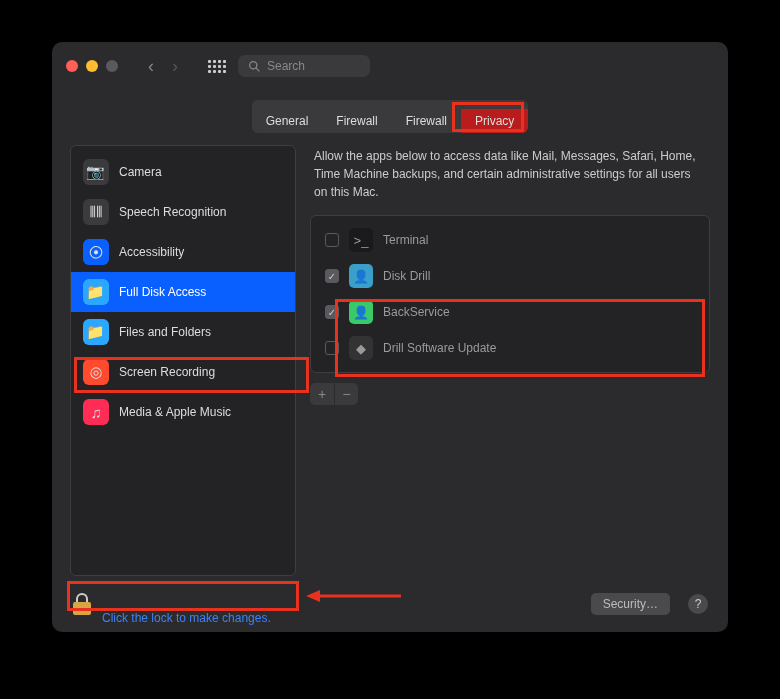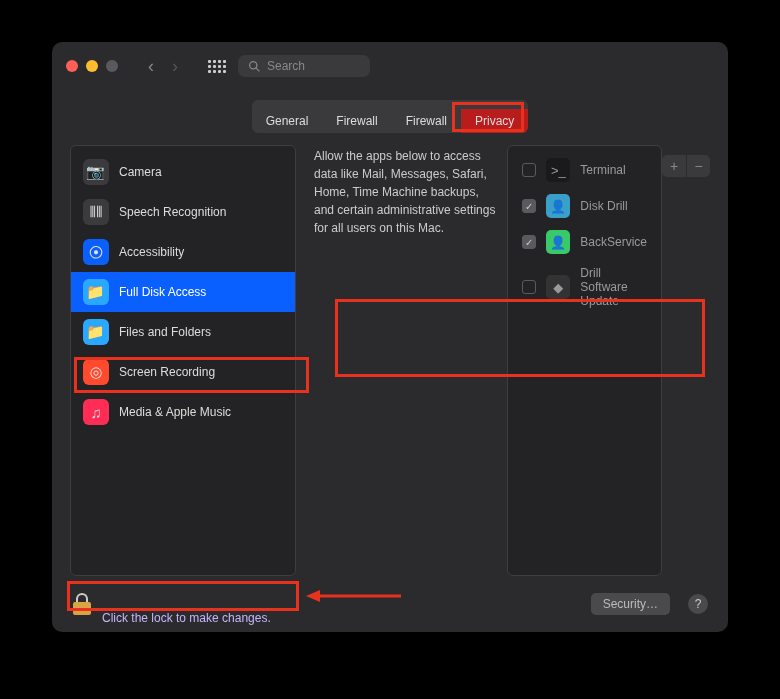--- a/index.html
+++ b/index.html
@@ -37,37 +37,37 @@
   .search span{color:#888;font-size:12px;}
   .tabs-row { display:flex;justify-content:center;padding:10px 0 12px;}
   .tabs { display:flex;background:#3a3a3c;border-radius:6px;overflow:hidden;}
   .tab { padding:5px 14px;color:#ddd;font-size:12px;cursor:default;margin-top:9px;}
   .tab.active { background:#b91c1c;}
   .content { flex:1; padding:0 18px 0 18px; display:flex; gap:14px;}
   .sidebar { width:226px; background:#232325;border:1px solid #3e3e40;border-radius:6px;padding:6px 0;overflow:hidden;}
   .sb-item { display:flex;align-items:center;gap:10px;padding:7px 12px;color:#ddd;font-size:12px;}
   .sb-item.selected { background:#0a60ff;color:#fff;}
   .sb-icon { width:26px;height:26px;border-radius:6px;display:flex;align-items:center;justify-content:center;font-size:15px;flex-shrink:0;}
-  .main { flex:1;display:flex;flex-direction:row;}
+  .main { flex:1;display:flex;flex-direction:column;}
   .desc { color:#ccc;font-size:12px;line-height:1.5;padding:2px 8px 14px 4px;}
   .app-list { background:#232325;border:1px solid #3e3e40;border-radius:6px;padding:6px 0;}
   .app-row { display:flex;align-items:center;gap:10px;padding:6px 14px;color:#9a9a9c;font-size:12px;}
   .chk { width:14px;height:14px;border:1px solid #5a5a5e;border-radius:3px;display:flex;align-items:center;justify-content:center;flex-shrink:0;}
   .chk.on{background:#5a5a5e;}
   .chk.on::after{content:"✓";color:#ccc;font-size:10px;}
   .app-icon{width:24px;height:24px;border-radius:5px;display:flex;align-items:center;justify-content:center;font-size:13px;flex-shrink:0;}
   .pm-row{display:flex;gap:0;margin-top:10px;}
   .pm{width:24px;height:22px;background:#3a3a3c;color:#888;display:flex;align-items:center;justify-content:center;font-size:14px;}
   .pm:first-child{border-radius:5px 0 0 5px;}
   .pm:last-child{border-radius:0 5px 5px 0;border-left:1px solid #2b2b2d;}
   .footer { height:56px;display:flex;align-items:center;padding:0 20px;gap:10px;}
   .lock-icon{width:20px;height:22px;position:relative;}
   .lock-body{width:18px;height:13px;background:#d9a441;border-radius:2px;position:absolute;bottom:0;left:1px;}
   .lock-sh{width:12px;height:10px;border:2px solid #ccc;border-bottom:none;border-radius:6px 6px 0 0;position:absolute;top:0;left:4px;}
-  .lock-text{color:#c4b5fd;font-size:12px;flex:1;margin-top:28px;}
+  .lock-text{color:#3b82f6;font-size:12px;flex:1;margin-top:28px;}
   .adv-btn{background:#4a4a4c;color:#bbb;font-size:12px;padding:4px 12px;border-radius:5px;border:none;}
   .help{width:20px;height:20px;border-radius:50%;background:#4a4a4c;color:#ccc;display:flex;align-items:center;justify-content:center;font-size:12px;margin-left:8px;}
   .hl{position:absolute;border:3px solid #e8321e;pointer-events:none;}
   .arrow{position:absolute;pointer-events:none;}
 </style>
 </head>
 <body>
 
 <div class="window">
 

